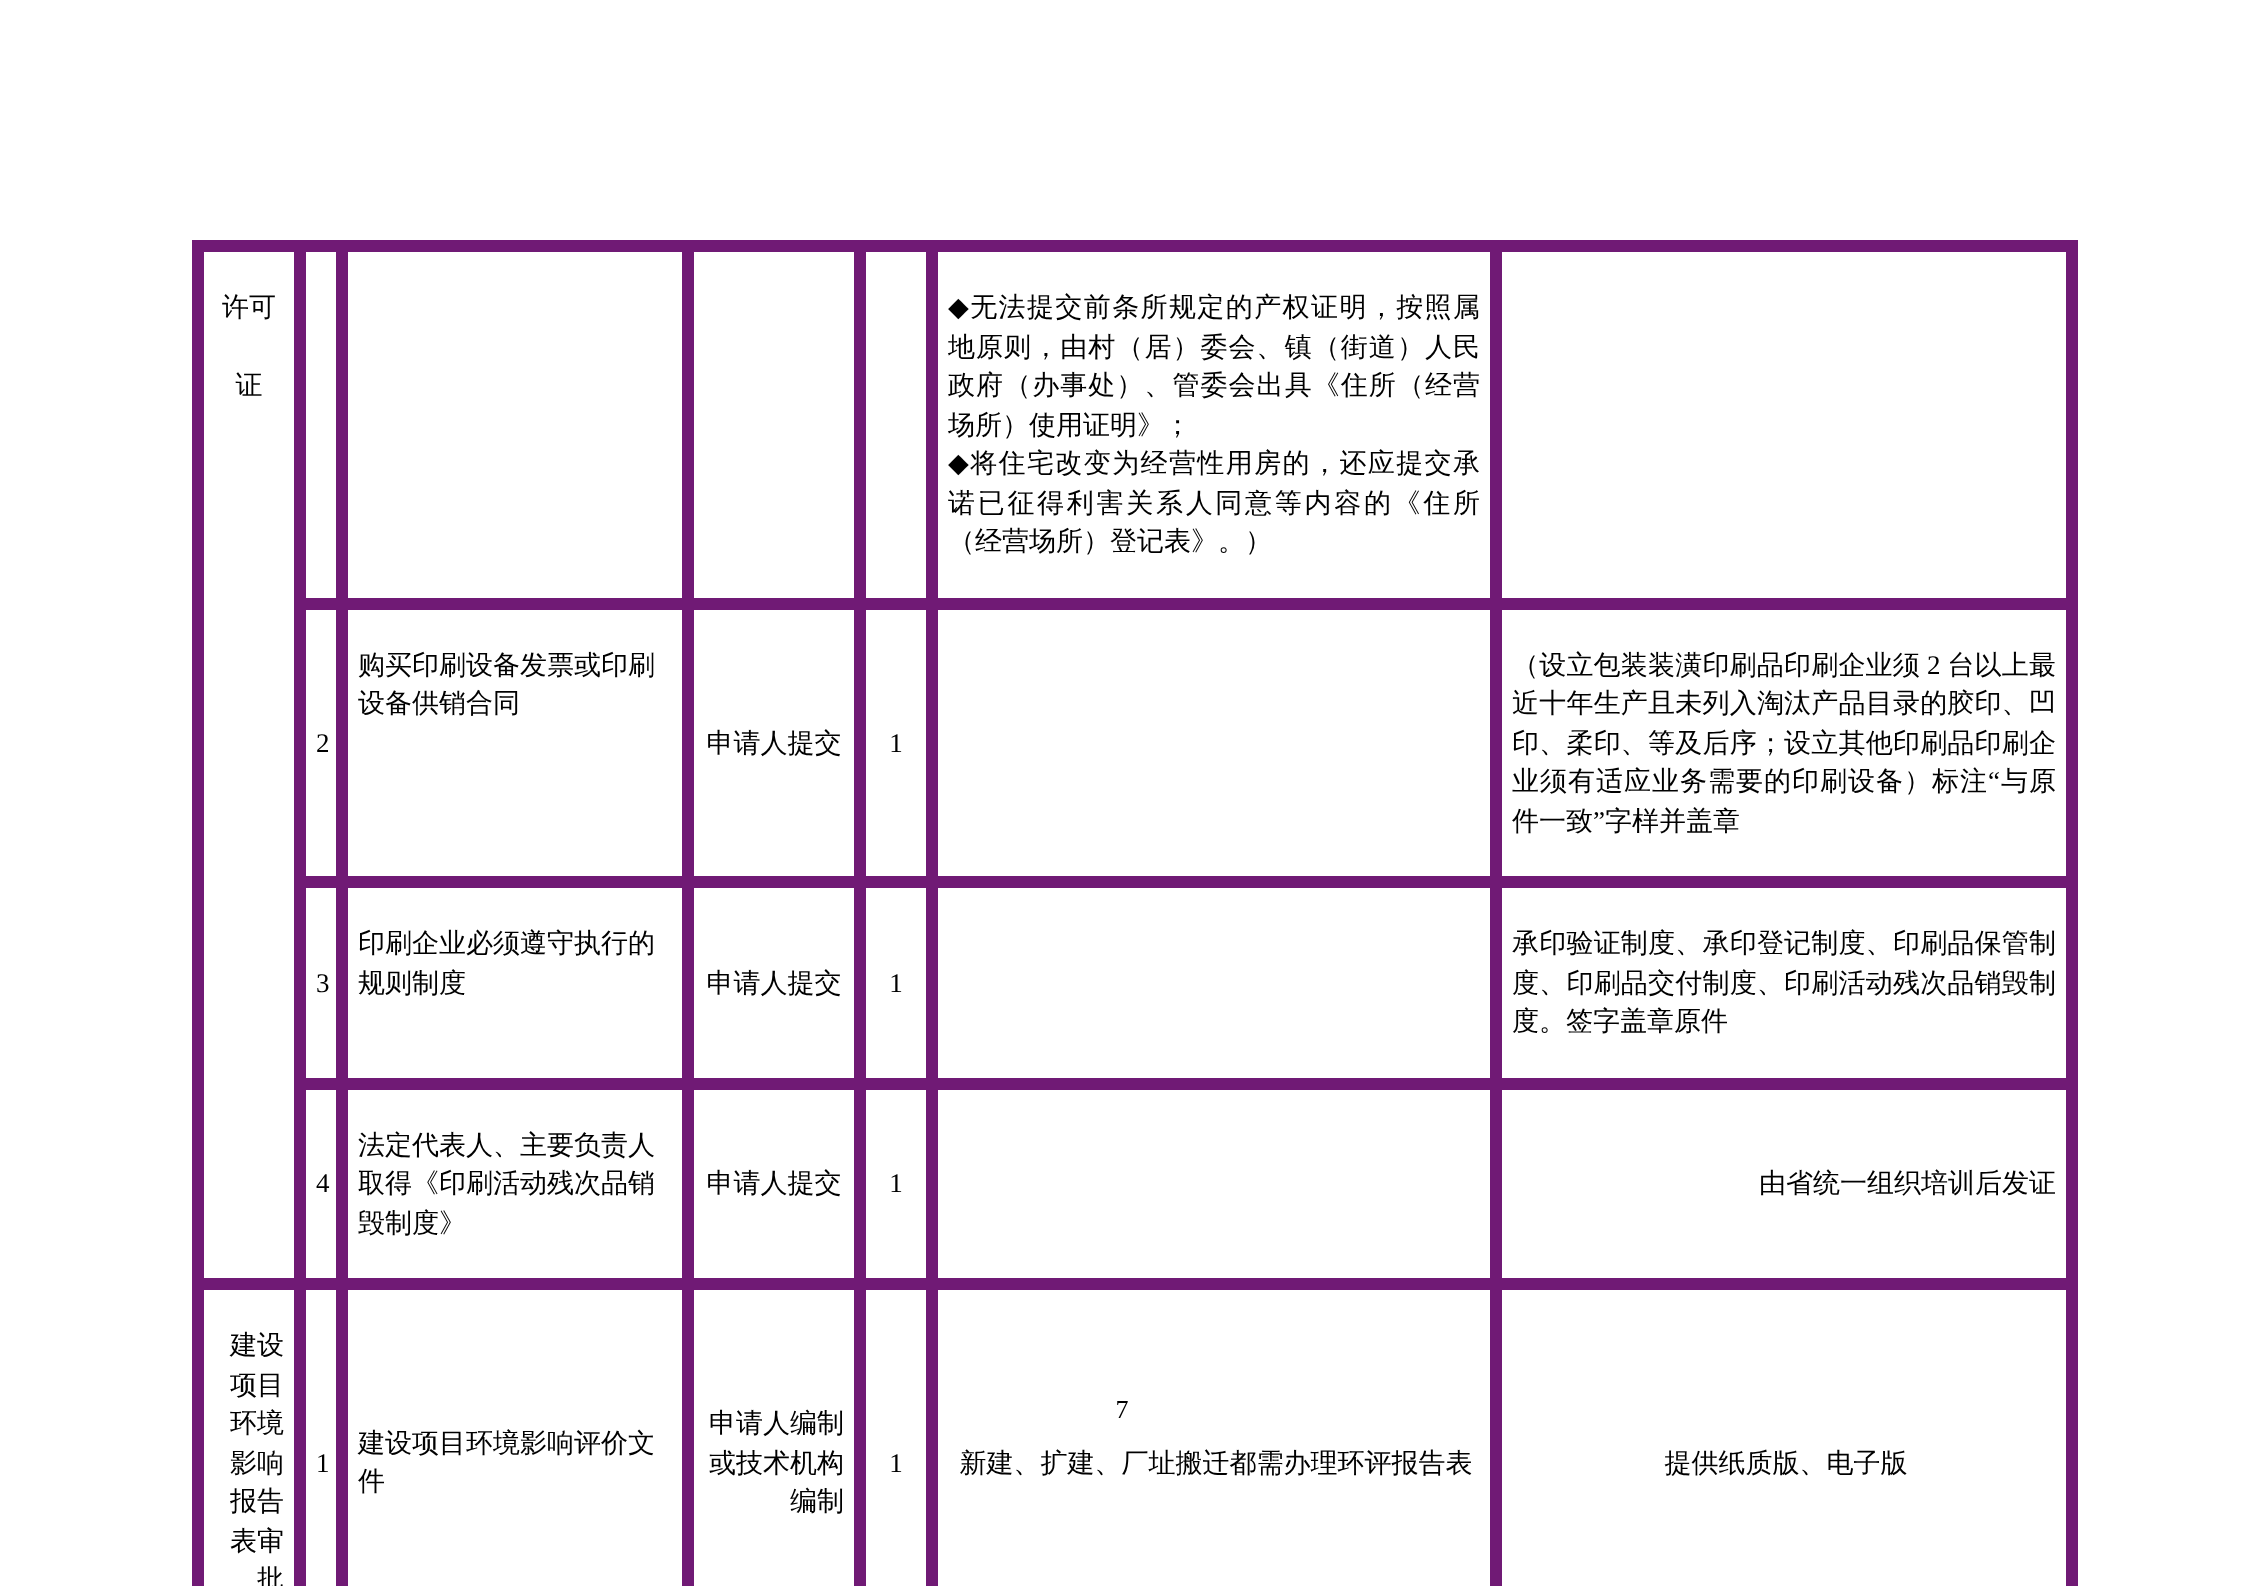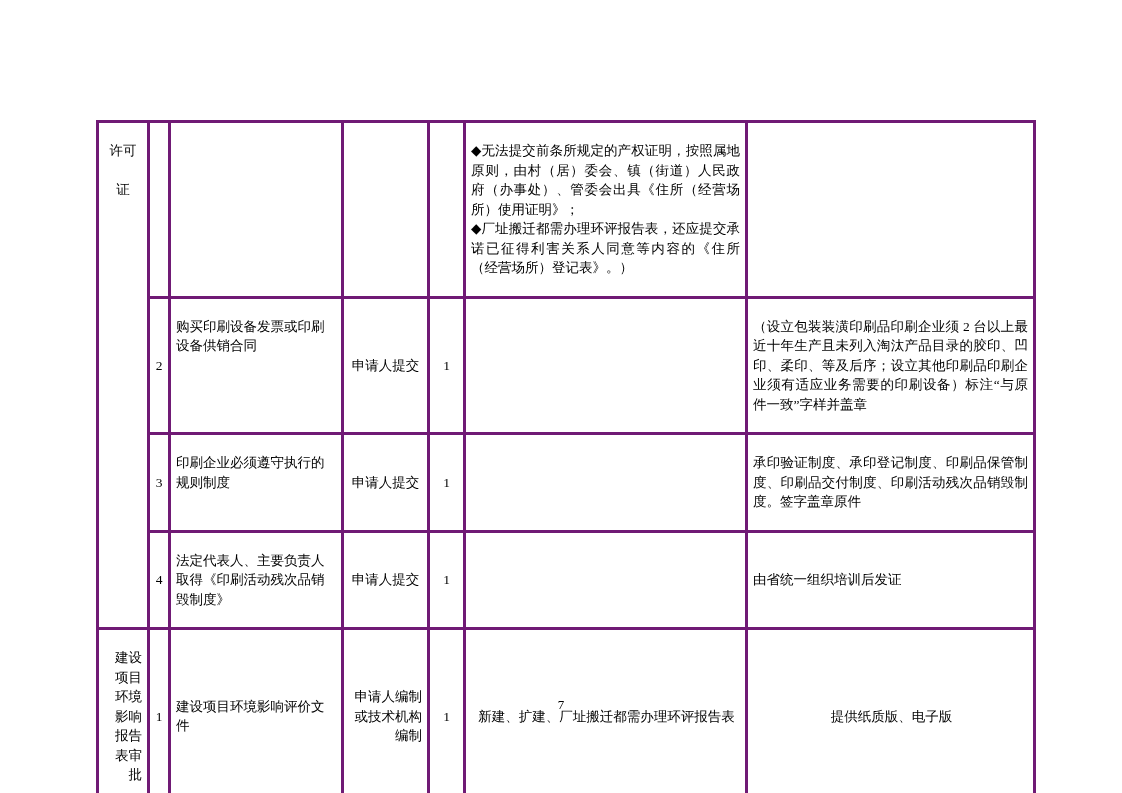--- a/index.html
+++ b/index.html
@@ -14,21 +14,21 @@
   }
   table.doc-table {
     position: absolute;
     left: 96px;
     top: 120px;
     width: 937px;
     border-collapse: collapse;
     table-layout: fixed;
   }
   table.doc-table td {
-    border: 3px solid #701a75;
+    border: 6px solid #701a75;
     font-size: 13.5px;
     line-height: 19.5px;
     padding: 18px 5px;
     overflow: hidden;
     word-break: break-all;
   }
   
   .va-t { vertical-align: top; }
   .va-m { vertical-align: middle; }
   .ta-c { text-align: center; }
@@ -45,21 +45,21 @@
   td.cat-mid {
     vertical-align: middle;
     text-align: right;
     white-space: pre-line;
     line-height: 19.5px;
     padding: 0 2px;
   }
   td.material { padding: 3px 6px 3px 7px; }
   td.desc-par { text-align: justify; white-space: pre-line; padding: 3px 6px; }
   td.remark-par { text-align: justify; padding: 3px 6px; }
-  td.remark-center { text-align: left; }
+  td.remark-center { text-align: right; }
   td.source-multi { white-space: pre-line; text-align: right; }
 
   .page-number {
     position: absolute;
     top: 697px;
     left: 0;
     width: 100%;
     text-align: center;
     font-size: 13px;
     color: #000000;
@@ -83,21 +83,21 @@
     <tbody>
       <tr style="height:154px">
         <td class="cat-top" rowspan="4">许可
 
 证</td>
         <td class="va-m ta-c"></td>
         <td class="material va-t"></td>
         <td class="va-m ta-c"></td>
         <td class="va-m ta-c"></td>
         <td class="desc-par va-t">◆无法提交前条所规定的产权证明，按照属地原则，由村（居）委会、镇（街道）人民政府（办事处）、管委会出具《住所（经营场所）使用证明》；
-◆厂址搬迁都需办理环评报告表，还应提交承诺已征得利害关系人同意等内容的《住所（经营场所）登记表》。）</td>
+◆将住宅改变为经营性用房的，还应提交承诺已征得利害关系人同意等内容的《住所（经营场所）登记表》。）</td>
         <td class="va-t"></td>
       </tr>
 
       <tr style="height:104px">
         <td class="va-m ta-c">2</td>
         <td class="material va-t">购买印刷设备发票或印刷设备供销合同</td>
         <td class="va-m ta-c">申请人提交</td>
         <td class="va-m ta-c">1</td>
         <td class="va-t"></td>
         <td class="remark-par va-t">（设立包装装潢印刷品印刷企业须 2 台以上最近十年生产且未列入淘汰产品目录的胶印、凹印、柔印、等及后序；设立其他印刷品印刷企业须有适应业务需要的印刷设备）标注“与原件一致”字样并盖章</td>

